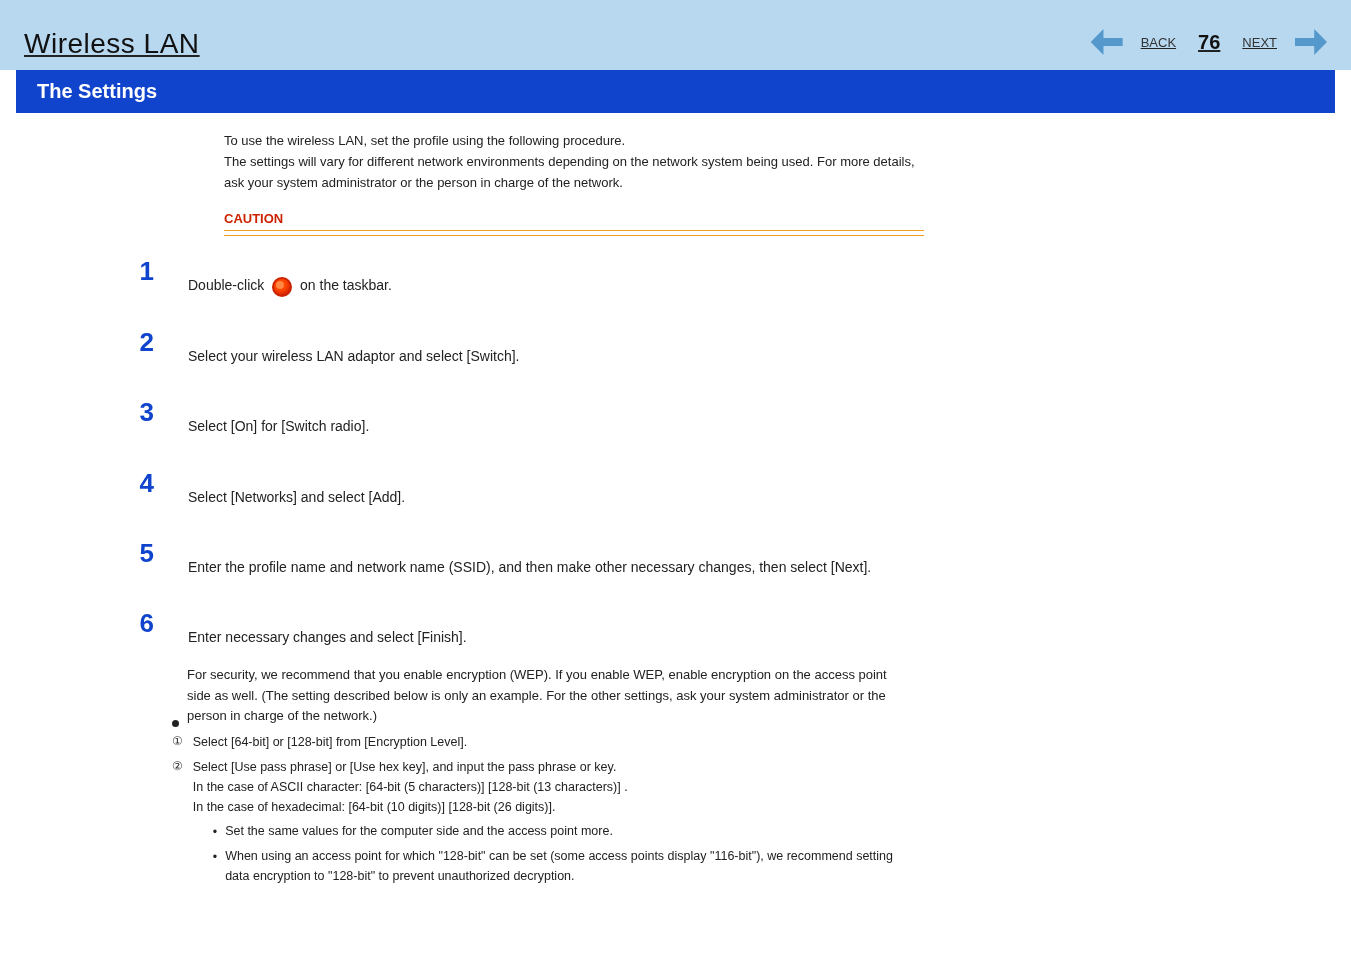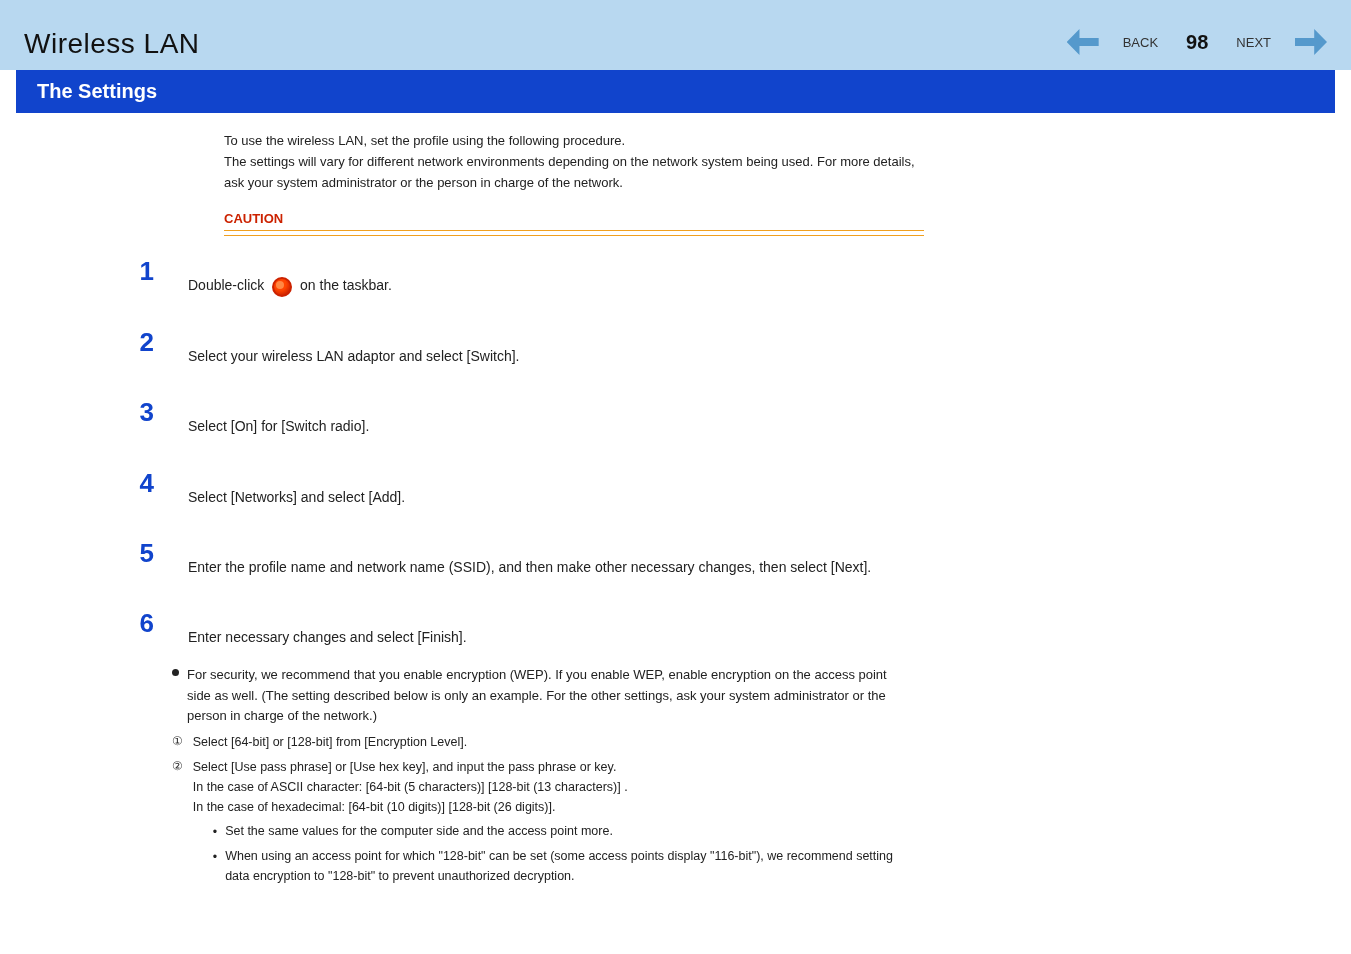--- a/index.html
+++ b/index.html
@@ -13,31 +13,32 @@
     }
 
     
     .header-bar {
       background: #b8d8f0;
       padding: 14px 24px 10px 24px;
       display: flex;
       align-items: flex-end;
       justify-content: space-between;
       min-height: 70px;
+      text-decoration: underline;
     }
     .header-title {
       font-size: 28px;
       font-weight: normal;
       color: #111;
       letter-spacing: 0.5px;
     }
     .nav-controls {
       display: flex;
       align-items: center;
-      gap: 24px;
+      gap: 18px;
       padding-bottom: 4px;
       justify-content: center;
     }
     .nav-arrow {
       width: 32px;
       height: 28px;
       display: flex;
       align-items: center;
       justify-content: center;
       cursor: pointer;
@@ -151,21 +152,21 @@
       line-height: 1.6;
       padding-top: 2px;
     }
     .step-content p {
       margin: 16px;
     }
 
     
     .sub-bullet {
       display: flex;
-      align-items: flex-start;
+      align-items: flex-end;
       gap: 8px;
       margin-top: 6px;
       font-size: 13px;
     }
     .sub-bullet-dot {
       width: 7px;
       height: 7px;
       background: #222;
       border-radius: 50%;
       margin-top: 4px;
@@ -228,21 +229,21 @@
 
 <div class="section-wrapper">
 
   <div class="header-bar">
     <span class="header-title">Wireless LAN</span>
     <div class="nav-controls">
       <div class="nav-arrow">
         <div class="nav-arrow-left"></div>
       </div>
       <span class="nav-label">BACK</span>
-      <span class="nav-page">98</span>
+      <span class="nav-page">76</span>
       <span class="nav-label">NEXT</span>
       <div class="nav-arrow">
         <div class="nav-arrow-right"></div>
       </div>
     </div>
   </div>
 
   <div class="section-title-bar">
     <span>The Settings</span>
   </div>

